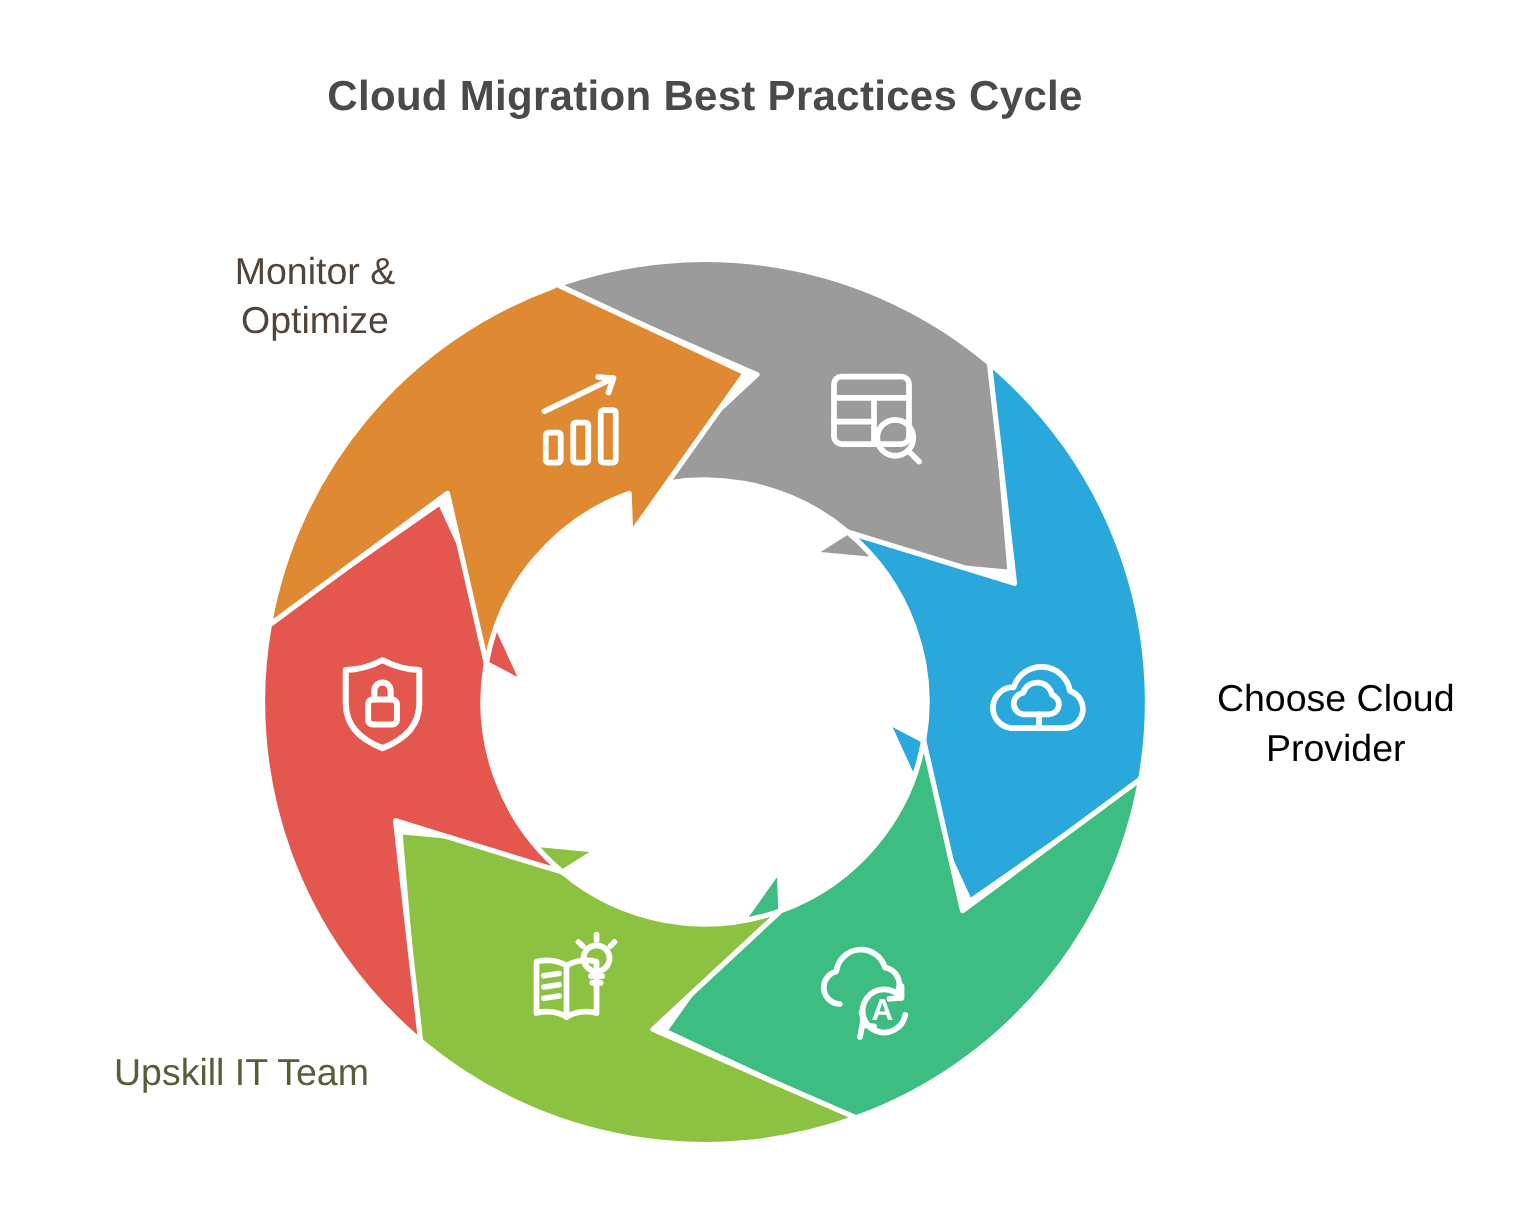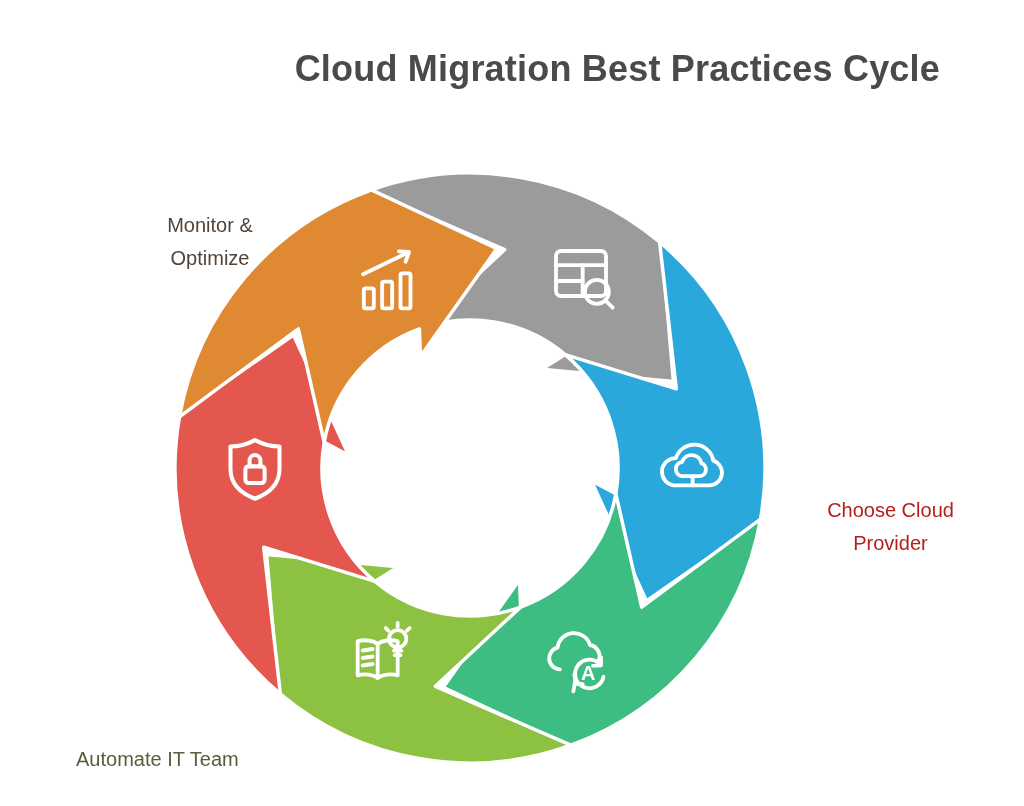--- a/index.html
+++ b/index.html
@@ -6,32 +6,31 @@
   #stage{
     position:relative;
     width:1024px;height:806px;
     background:#ffffff;
     overflow:hidden;
     font-family:"Liberation Sans", sans-serif;
   }
   #diagram-title{
     position:absolute;
     left:0; top:48px; width:940px;
-    text-align:right;
-    font-size:36px;
+    text-align:center;
+    font-size:28px;
     font-weight:bold;
     letter-spacing:0.2px;
   }
   #cycle-ring{position:absolute;left:0;top:0;}
   .seg-label{
     position:absolute;
-    font-size:20px;
+    font-size:25px;
     line-height:33px;
     white-space:pre-line;
-    margin-top:44px;
   }
   .lbl-monitor  {left:105px; top:165px; width:210px; text-align:center;}
   .lbl-assess   {left:672px; top:165px; width:240px; text-align:left;}
   .lbl-choose   {left:768px; top:450px; width:245px; text-align:center;}
   .lbl-automate {left:674px; top:699px; width:240px; text-align:left;}
   .lbl-upskill  {left:76px;  top:699px; width:260px; text-align:left;}
   .lbl-security {left:0px;   top:436px; width:207px; text-align:center;}
   .seg-icon{position:absolute; width:80px; height:80px;}
   .ic-monitor  {left:348px; top:240px;}
   .ic-assess   {left:541px; top:236px;}
@@ -119,19 +118,19 @@
   <span class="seg-icon ic-monitor">
     <svg viewBox="0 0 48 48">
       <rect x="9.5" y="29" width="6" height="12" rx="1"></rect>
       <rect x="20.5" y="25" width="6" height="16" rx="1"></rect>
       <rect x="31.5" y="20" width="6" height="21" rx="1"></rect>
       <line x1="9" y1="20.5" x2="36" y2="7.5"></line>
       <polyline points="30.5,6.8 36.6,7.2 34.6,13"></polyline>
     </svg>
   </span>
 
-  <div class="seg-label lbl-choose" style="color: #b91c1c;">Choose Cloud
+  <div class="seg-label lbl-choose" style="color: #000000;">Choose Cloud
 Provider</div>
-  <div class="seg-label lbl-upskill" style="color: rgb(86, 94, 59);">Automate IT Team</div>
+  <div class="seg-label lbl-upskill" style="color: rgb(86, 94, 59);">Upskill IT Team</div>
   <div class="seg-label lbl-monitor" style="color: rgb(83, 68, 57);">Monitor &amp;
 Optimize</div>
 
 </div>
 
 </body></html>

